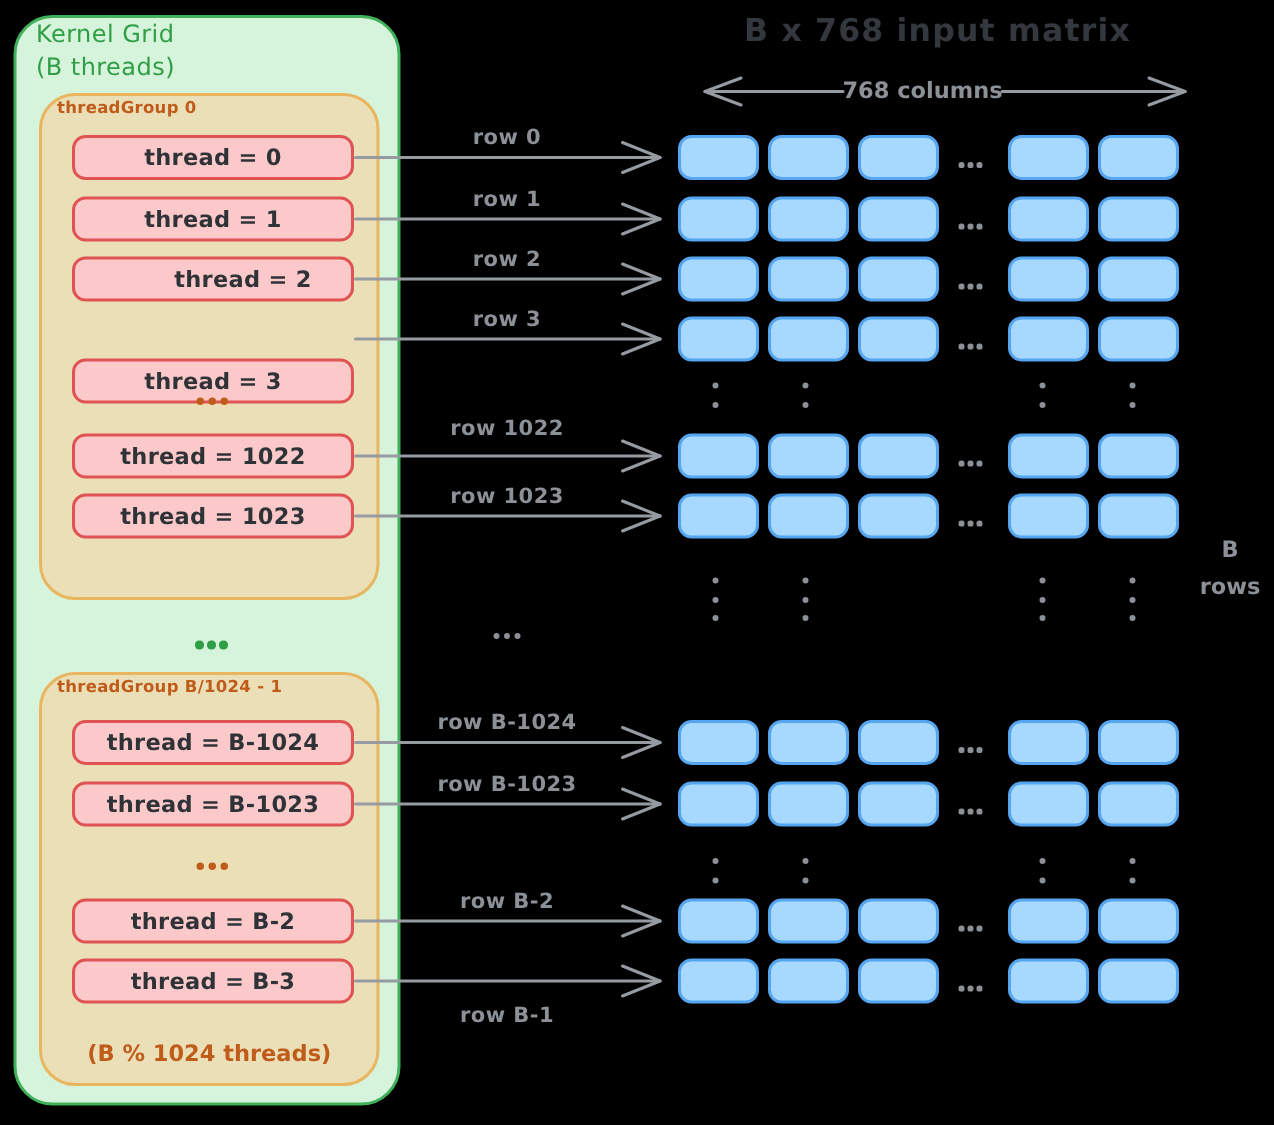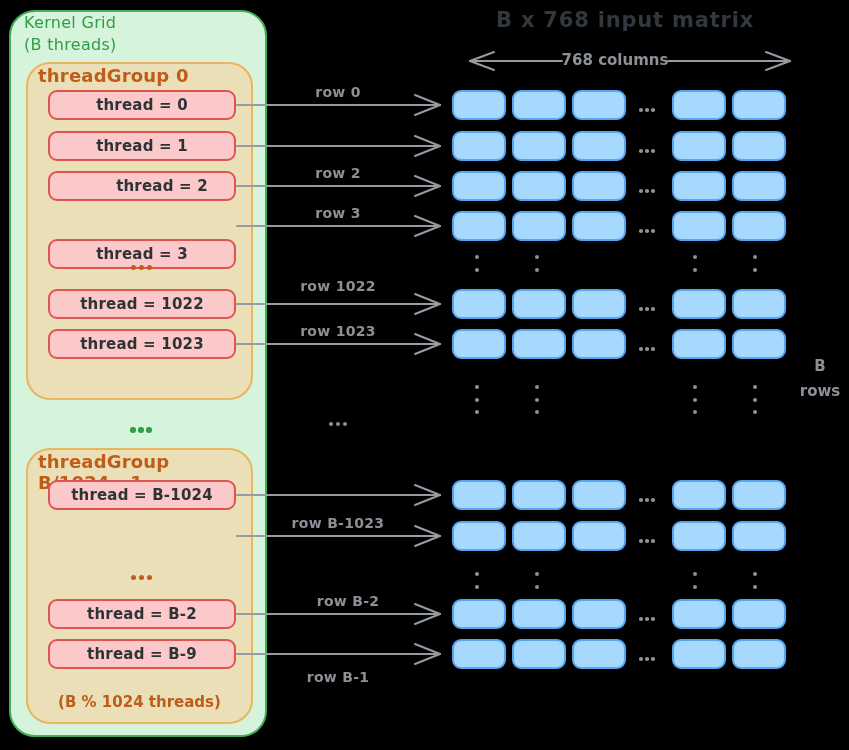--- a/index.html
+++ b/index.html
@@ -13,21 +13,21 @@
     left:9px;top:10px;width:258px;height:727px;border-radius:26px;
     background:var(--grid-fill);border:2.5px solid var(--grid-border);
   }
   .kgrid-title{left:24px;width:220px;font-size:16px;font-weight:normal;color:var(--grid-text);letter-spacing:.3px;}
   .kgrid-title.l1{top:13px;}
   .kgrid-title.l2{top:35px;}
   .tgroup{
     left:26px;width:227px;border-radius:24px;
     background:var(--group-fill);border:2px solid var(--group-border);
   }
-  .tgroup-label{left:38px;width:200px;font-size:18px;font-weight:bold;color:var(--group-text);letter-spacing:.2px;}
+  .tgroup-label{left:38px;width:200px;font-size:11px;font-weight:bold;color:var(--group-text);letter-spacing:.2px;}
   .tgroup-footer{left:26px;width:227px;text-align:center;font-size:15px;font-weight:bold;color:var(--group-text);}
   .thread{
     left:48px;width:188px;height:30px;border-radius:9px;
     background:var(--thread-fill);border:2px solid var(--thread-border);
     display:flex;align-items:center;justify-content:center;
     font-size:15px;font-weight:600;color:var(--thread-text);letter-spacing:.2px;
   }
   .cell{width:54px;height:30px;border-radius:9px;background:var(--cell-fill);border:2px solid var(--cell-border);}
   .dot{position:absolute;border-radius:50%;}
   .arrow-label{width:182px;text-align:center;font-size:14px;font-weight:600;color:var(--label);letter-spacing:.3px;}
@@ -85,47 +85,51 @@
       <span>thread = 1022</span>
     </div>
     <div class="abs thread" style="top: 329px;">
       <span>thread = 1023</span>
     </div>
     <div class="abs tgroup" style="left: 26px; top: 448px; width: 227px; height: 276px;"></div>
     <div class="abs tgroup-label" style="top: 451px;">threadGroup B/1024 - 1</div>
     <div class="abs thread" style="top: 480px;">
       <span>thread = B-1024</span>
     </div>
+    <div class="abs thread" style="top: 521px;">
+      <span>thread = B-1023</span>
+    </div>
     <div class="dot" style="left: 130.5px; top: 574.5px; width: 5px; height: 5px; background: var(--group-text);"></div>
     <div class="dot" style="left: 138.5px; top: 574.5px; width: 5px; height: 5px; background: var(--group-text);"></div>
     <div class="dot" style="left: 146.5px; top: 574.5px; width: 5px; height: 5px; background: var(--group-text);"></div>
     <div class="abs thread" style="top: 599px;">
       <span>thread = B-2</span>
     </div>
     <div class="abs thread" style="top: 639px;">
-      <span>thread = B-9</span>
+      <span>thread = B-3</span>
     </div>
     <div class="abs tgroup-footer" style="top: 681px; margin-top: 12px;">(B % 1024 threads)</div>
     <div class="dot" style="left: 130.25px; top: 427.25px; width: 5.5px; height: 5.5px; background: var(--grid-text);"></div>
     <div class="dot" style="left: 138.25px; top: 427.25px; width: 5.5px; height: 5.5px; background: var(--grid-text);"></div>
     <div class="dot" style="left: 146.25px; top: 427.25px; width: 5.5px; height: 5.5px; background: var(--grid-text);"></div>
     <div class="dot" style="left: 329px; top: 422px; width: 4px; height: 4px; background: var(--dots);"></div>
     <div class="dot" style="left: 336px; top: 422px; width: 4px; height: 4px; background: var(--dots);"></div>
     <div class="dot" style="left: 343px; top: 422px; width: 4px; height: 4px; background: var(--dots);"></div>
     <svg width="212" height="30" class="abs rowarrow" style="left: 236px; top: 90px;">
       <line x1="1" y1="15" x2="204" y2="15"></line>
       <line x1="179" y1="5" x2="204" y2="15"></line>
       <line x1="179" y1="25" x2="204" y2="15"></line>
     </svg>
     <div class="abs arrow-label" style="left: 247px; top: 84px;">row 0</div>
     <svg width="212" height="30" class="abs rowarrow" style="left: 236px; top: 131px;">
       <line x1="1" y1="15" x2="204" y2="15"></line>
       <line x1="179" y1="5" x2="204" y2="15"></line>
       <line x1="179" y1="25" x2="204" y2="15"></line>
     </svg>
+    <div class="abs arrow-label" style="left: 247px; top: 125px;">row 1</div>
     <svg width="212" height="30" class="abs rowarrow" style="left: 236px; top: 171px;">
       <line x1="1" y1="15" x2="204" y2="15"></line>
       <line x1="179" y1="5" x2="204" y2="15"></line>
       <line x1="179" y1="25" x2="204" y2="15"></line>
     </svg>
     <div class="abs arrow-label" style="left: 247px; top: 165px;">row 2</div>
     <svg width="212" height="30" class="abs rowarrow" style="left: 236px; top: 211px;">
       <line x1="1" y1="15" x2="204" y2="15"></line>
       <line x1="179" y1="5" x2="204" y2="15"></line>
       <line x1="179" y1="25" x2="204" y2="15"></line>
@@ -141,32 +145,33 @@
       <line x1="1" y1="15" x2="204" y2="15"></line>
       <line x1="179" y1="5" x2="204" y2="15"></line>
       <line x1="179" y1="25" x2="204" y2="15"></line>
     </svg>
     <div class="abs arrow-label" style="left: 247px; top: 323px;">row 1023</div>
     <svg width="212" height="30" class="abs rowarrow" style="left: 236px; top: 480px;">
       <line x1="1" y1="15" x2="204" y2="15"></line>
       <line x1="179" y1="5" x2="204" y2="15"></line>
       <line x1="179" y1="25" x2="204" y2="15"></line>
     </svg>
+    <div class="abs arrow-label" style="left: 247px; top: 474px;">row B-1024</div>
     <svg width="212" height="30" class="abs rowarrow" style="left: 236px; top: 521px;">
       <line x1="1" y1="15" x2="204" y2="15"></line>
       <line x1="179" y1="5" x2="204" y2="15"></line>
       <line x1="179" y1="25" x2="204" y2="15"></line>
     </svg>
     <div class="abs arrow-label" style="left: 247px; top: 515px;">row B-1023</div>
     <svg width="212" height="30" class="abs rowarrow" style="left: 236px; top: 599px;">
       <line x1="1" y1="15" x2="204" y2="15"></line>
       <line x1="179" y1="5" x2="204" y2="15"></line>
       <line x1="179" y1="25" x2="204" y2="15"></line>
     </svg>
-    <div class="abs arrow-label" style="left: 257px; top: 593px; text-align: center;">row B-2</div>
+    <div class="abs arrow-label" style="left: 247px; top: 593px; text-align: center;">row B-2</div>
     <svg width="212" height="30" class="abs rowarrow" style="left: 236px; top: 639px;">
       <line x1="1" y1="15" x2="204" y2="15"></line>
       <line x1="179" y1="5" x2="204" y2="15"></line>
       <line x1="179" y1="25" x2="204" y2="15"></line>
     </svg>
     <div class="abs arrow-label" style="left: 247px; top: 669px;">row B-1</div>
     <div class="abs cell" style="left: 452px; top: 90px;"></div>
     <div class="abs cell" style="left: 512px; top: 90px;"></div>
     <div class="abs cell" style="left: 572px; top: 90px;"></div>
     <div class="abs cell" style="left: 672px; top: 90px;"></div>

